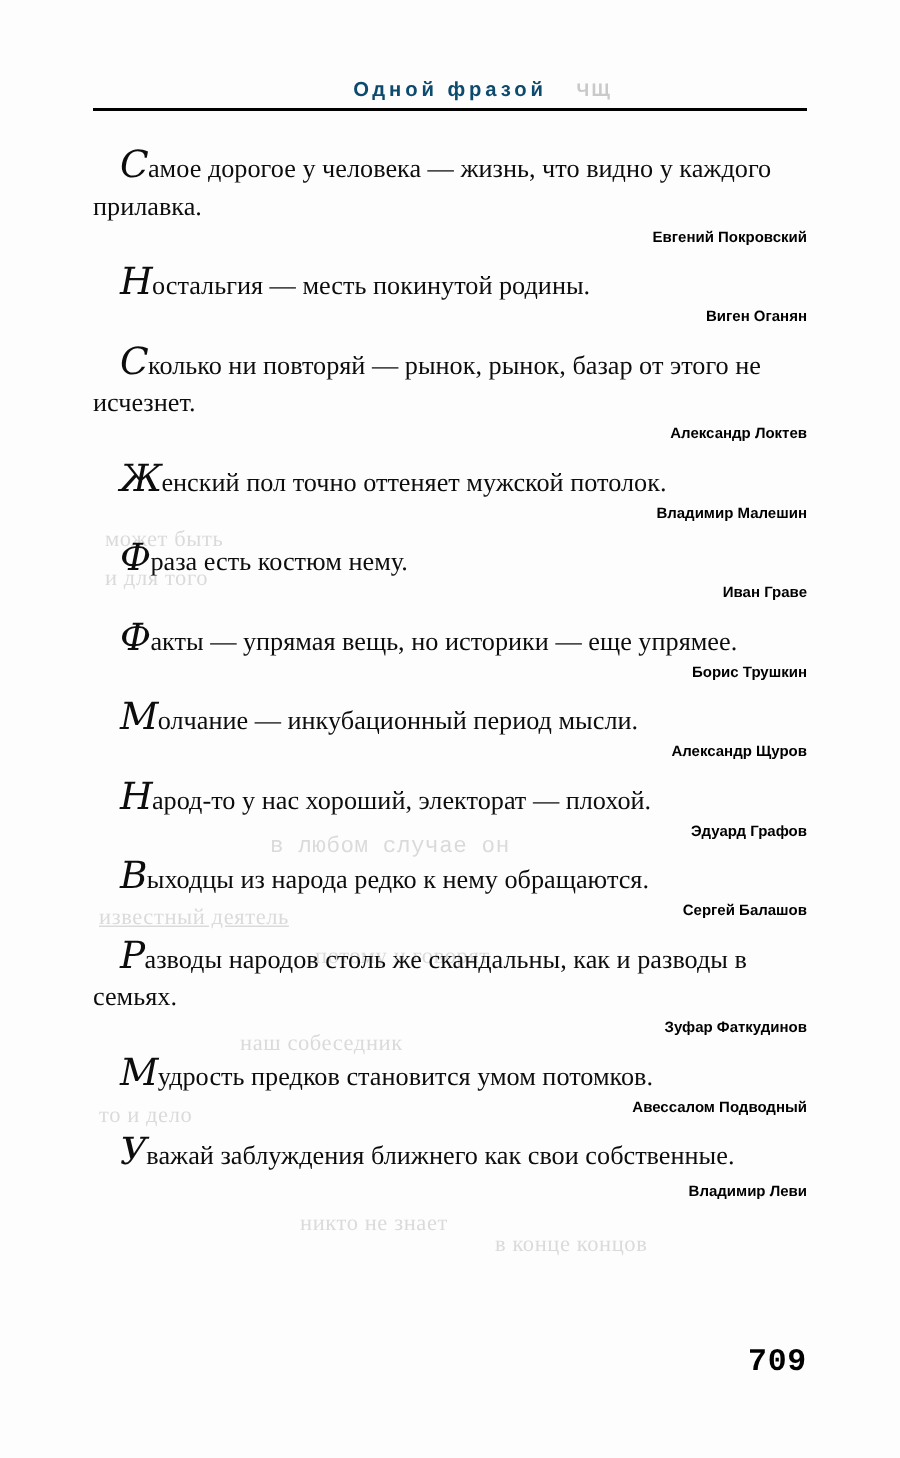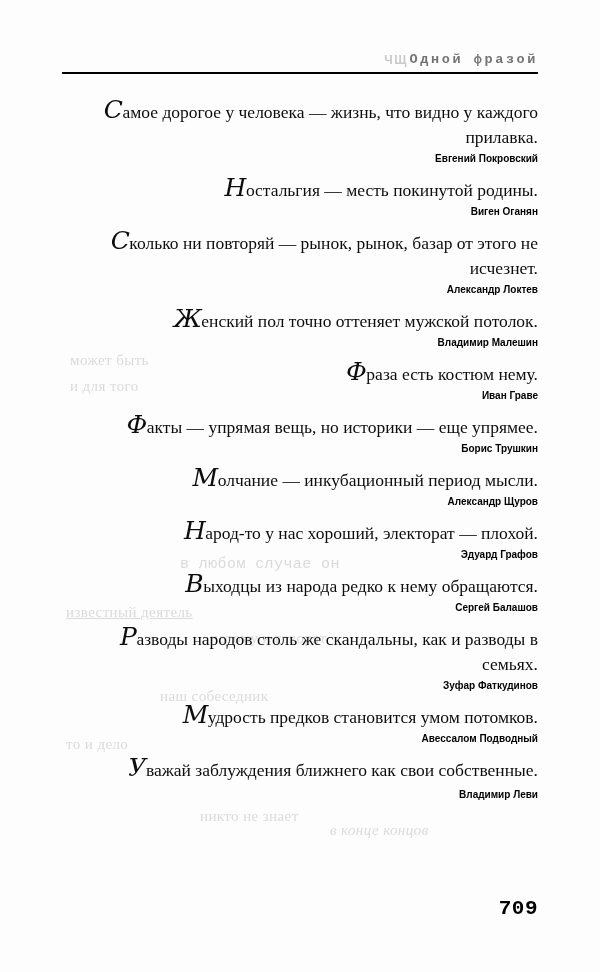--- a/index.html
+++ b/index.html
@@ -33,26 +33,26 @@
     pointer-events: none;
     opacity: 0.75;
   }
   .header {
     position: absolute;
     left: 62px;
     top: 52px;
     width: 476px;
   }
   .header-title {
-    text-align: right;
-    font-family: Liberation Mono, monospace;
+    text-align: center;
+    font-family: Liberation Sans, sans-serif;
     font-weight: bold;
     font-size: 13.5px;
     letter-spacing: 2.6px;
-    color: #737373;
+    color: #0c4a6e;
   }
   .header-pagenum {
     position: absolute;
     right: 130px;
     top: 1px;
     font-family: "Liberation Sans", sans-serif;
     font-weight: bold;
     font-size: 12px;
     letter-spacing: 1.5px;
     color: #c9c9c9;
@@ -71,21 +71,20 @@
   .entry {
     margin-bottom: 2px;
   }
   .quote {
     font-family: "Liberation Serif", serif;
     font-size: 17.5px;
     line-height: 25px;
     text-indent: 18px;
     margin: 0 0 1px 0;
     color: #0d0d0d;
-    text-align: right;
   }
   .quote .drop {
     font-family: "DejaVu Serif", serif;
     font-style: italic;
     font-size: 25px;
     line-height: 0;
     letter-spacing: -0.5px;
   }
   .author {
     font-family: "Liberation Sans", sans-serif;
@@ -111,21 +110,21 @@
 <div class="page">
 
   <div class="ghost" style="left:70px; top:352px;">может быть</div>
   <div class="ghost" style="left:70px; top:378px;">и для того</div>
   <div class="ghost" style="left:180px; top:556px;font-family:Liberation Mono, monospace;">в любом случае он</div>
   <div class="ghost" style="left:66px; top:604px;text-decoration:underline;">известный деятель</div>
   <div class="ghost" style="left:210px; top:630px;">потому и говорят</div>
   <div class="ghost" style="left:160px; top:688px;">наш собеседник</div>
   <div class="ghost" style="left:66px; top:736px;">то и дело</div>
   <div class="ghost" style="left:200px; top:808px;">никто не знает</div>
-  <div class="ghost" style="left:330px; top:822px;font-style:italic;">в конце концов</div>
+  <div class="ghost" style="left:330px; top:822px;">в конце концов</div>
 
   <div class="header">
     <div class="header-pagenum">ЧЩ</div>
     <div class="header-title">Одной фразой</div>
     <div class="header-rule"></div>
   </div>
 
   <div class="content">
 
     <div class="entry">

